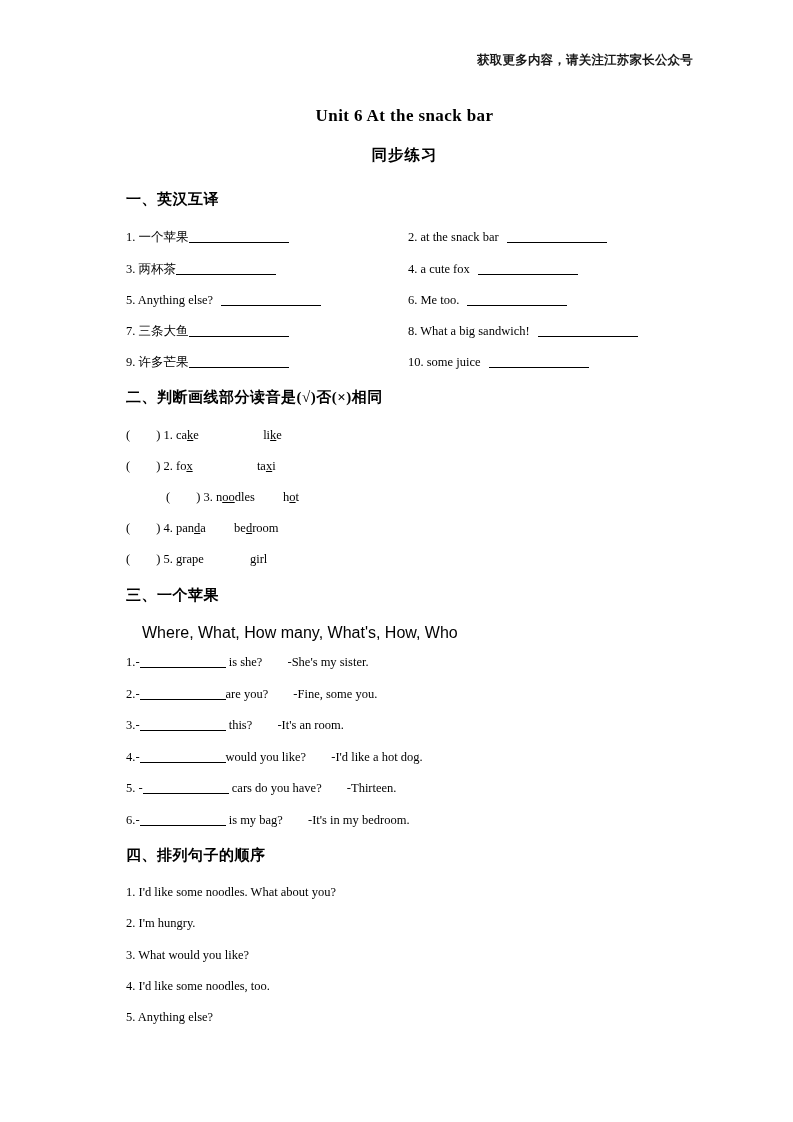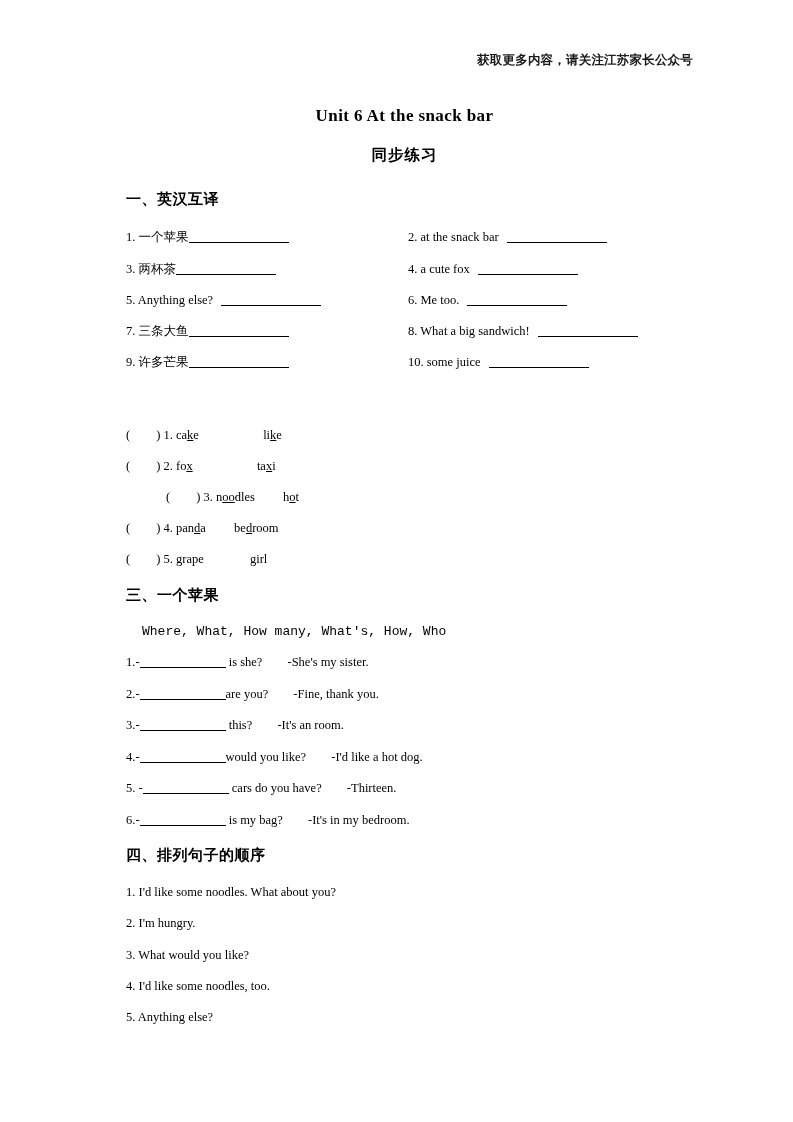--- a/index.html
+++ b/index.html
@@ -96,22 +96,22 @@
   .gap-lg { display:inline-block; width: 40px; }
   .gap-xl { display:inline-block; width: 58px; }
 
   .u { text-decoration: underline; }
 
   .paren { letter-spacing: 0; }
   .paren .sp { display:inline-block; width: 26px; }
 
   .wordbank {
     position: absolute;
-    font-family: Liberation Mono, monospace;
-    font-size: 13px;
+    font-family: Liberation Sans, sans-serif;
+    font-size: 16px;
     white-space: nowrap;
   }
 </style>
 </head>
 <body>
 
 <div class="page">
 
   <div class="header-note">获取更多内容，请关注江苏家长公众号</div>
 
@@ -155,20 +155,21 @@
   </div>
   <div class="line" style="left:400px; top:324px;">
     <span>8.</span>
     <span>What a big sandwich!</span><span class="gap-sm"></span><span class="blank b-lg"></span>
   </div>
   <div class="line" style="left:400px; top:355px;">
     <span>10.</span>
     <span>some juice</span><span class="gap-sm"></span><span class="blank b-lg"></span>
   </div>
 
+  <div class="sec-head" style="top:388px;">二、判断画线部分读音是(√)否(×)相同</div>
 
   <div class="line paren" style="left:118px; top:428px;">
     <span>(<span class="sp"></span>)</span>
     <span>1.</span>
     <span><span>ca</span><span class="u">k</span><span>e</span></span>
     <span class="gap-xl"></span>
     <span><span>li</span><span class="u">k</span><span>e</span></span>
   </div>
 
   <div class="line paren" style="left:118px; top:459px;">
@@ -207,21 +208,21 @@
 
   <div class="wordbank" style="left:134px; top:624px;">Where, What, How many, What's, How, Who</div>
 
   <div class="line" style="left:118px; top:655px;">
     <span>1.-</span><span class="blank b-md"></span>
     <span>is she?</span><span class="gap-md"></span>
     <span>-She's my sister.</span>
   </div>
   <div class="line" style="left:118px; top:687px;">
     <span>2.-</span><span class="blank b-md"></span><span>are you?</span><span class="gap-md"></span>
-    <span>-Fine, thank you.</span>
+    <span>-Fine, some you.</span>
   </div>
   <div class="line" style="left:118px; top:718px;">
     <span>3.-</span><span class="blank b-md"></span>
     <span>this?</span><span class="gap-md"></span>
     <span>-It's an room.</span>
   </div>
   <div class="line" style="left:118px; top:750px;">
     <span>4.-</span><span class="blank b-md"></span><span>would you like?</span><span class="gap-md"></span>
     <span>-I'd like a hot dog.</span>
   </div>

